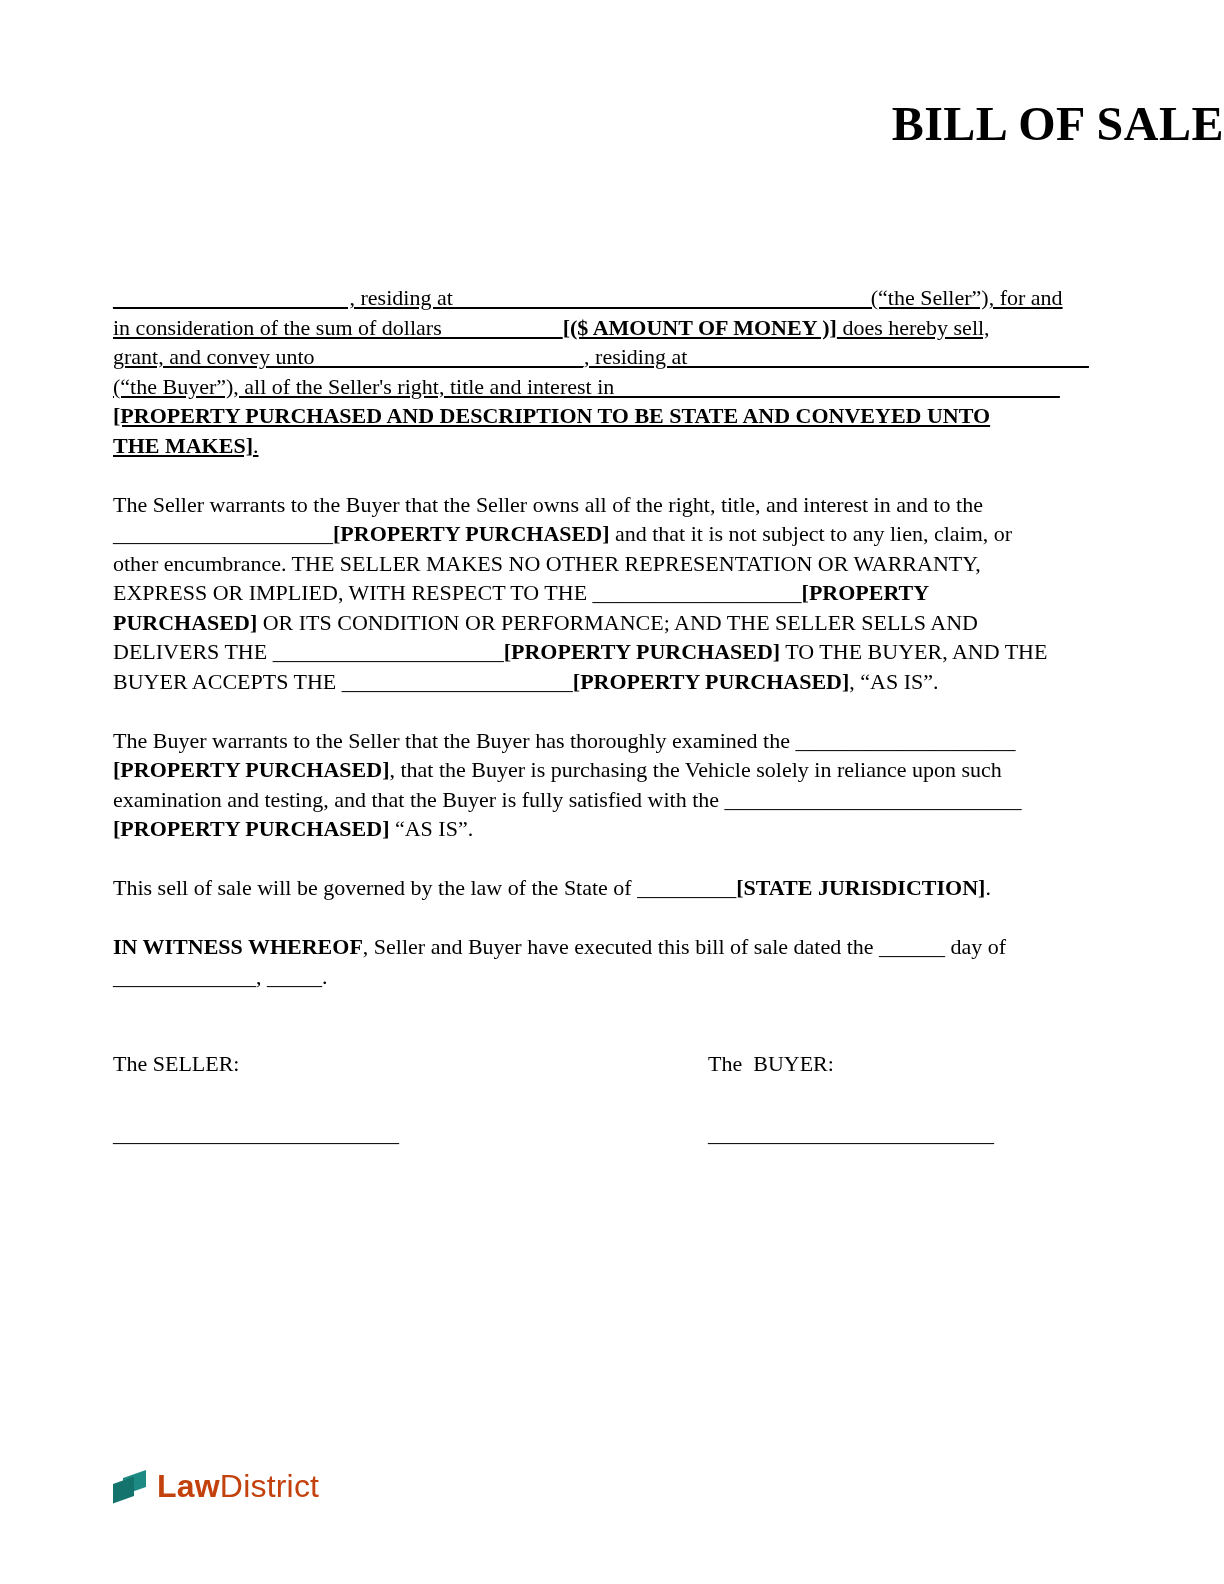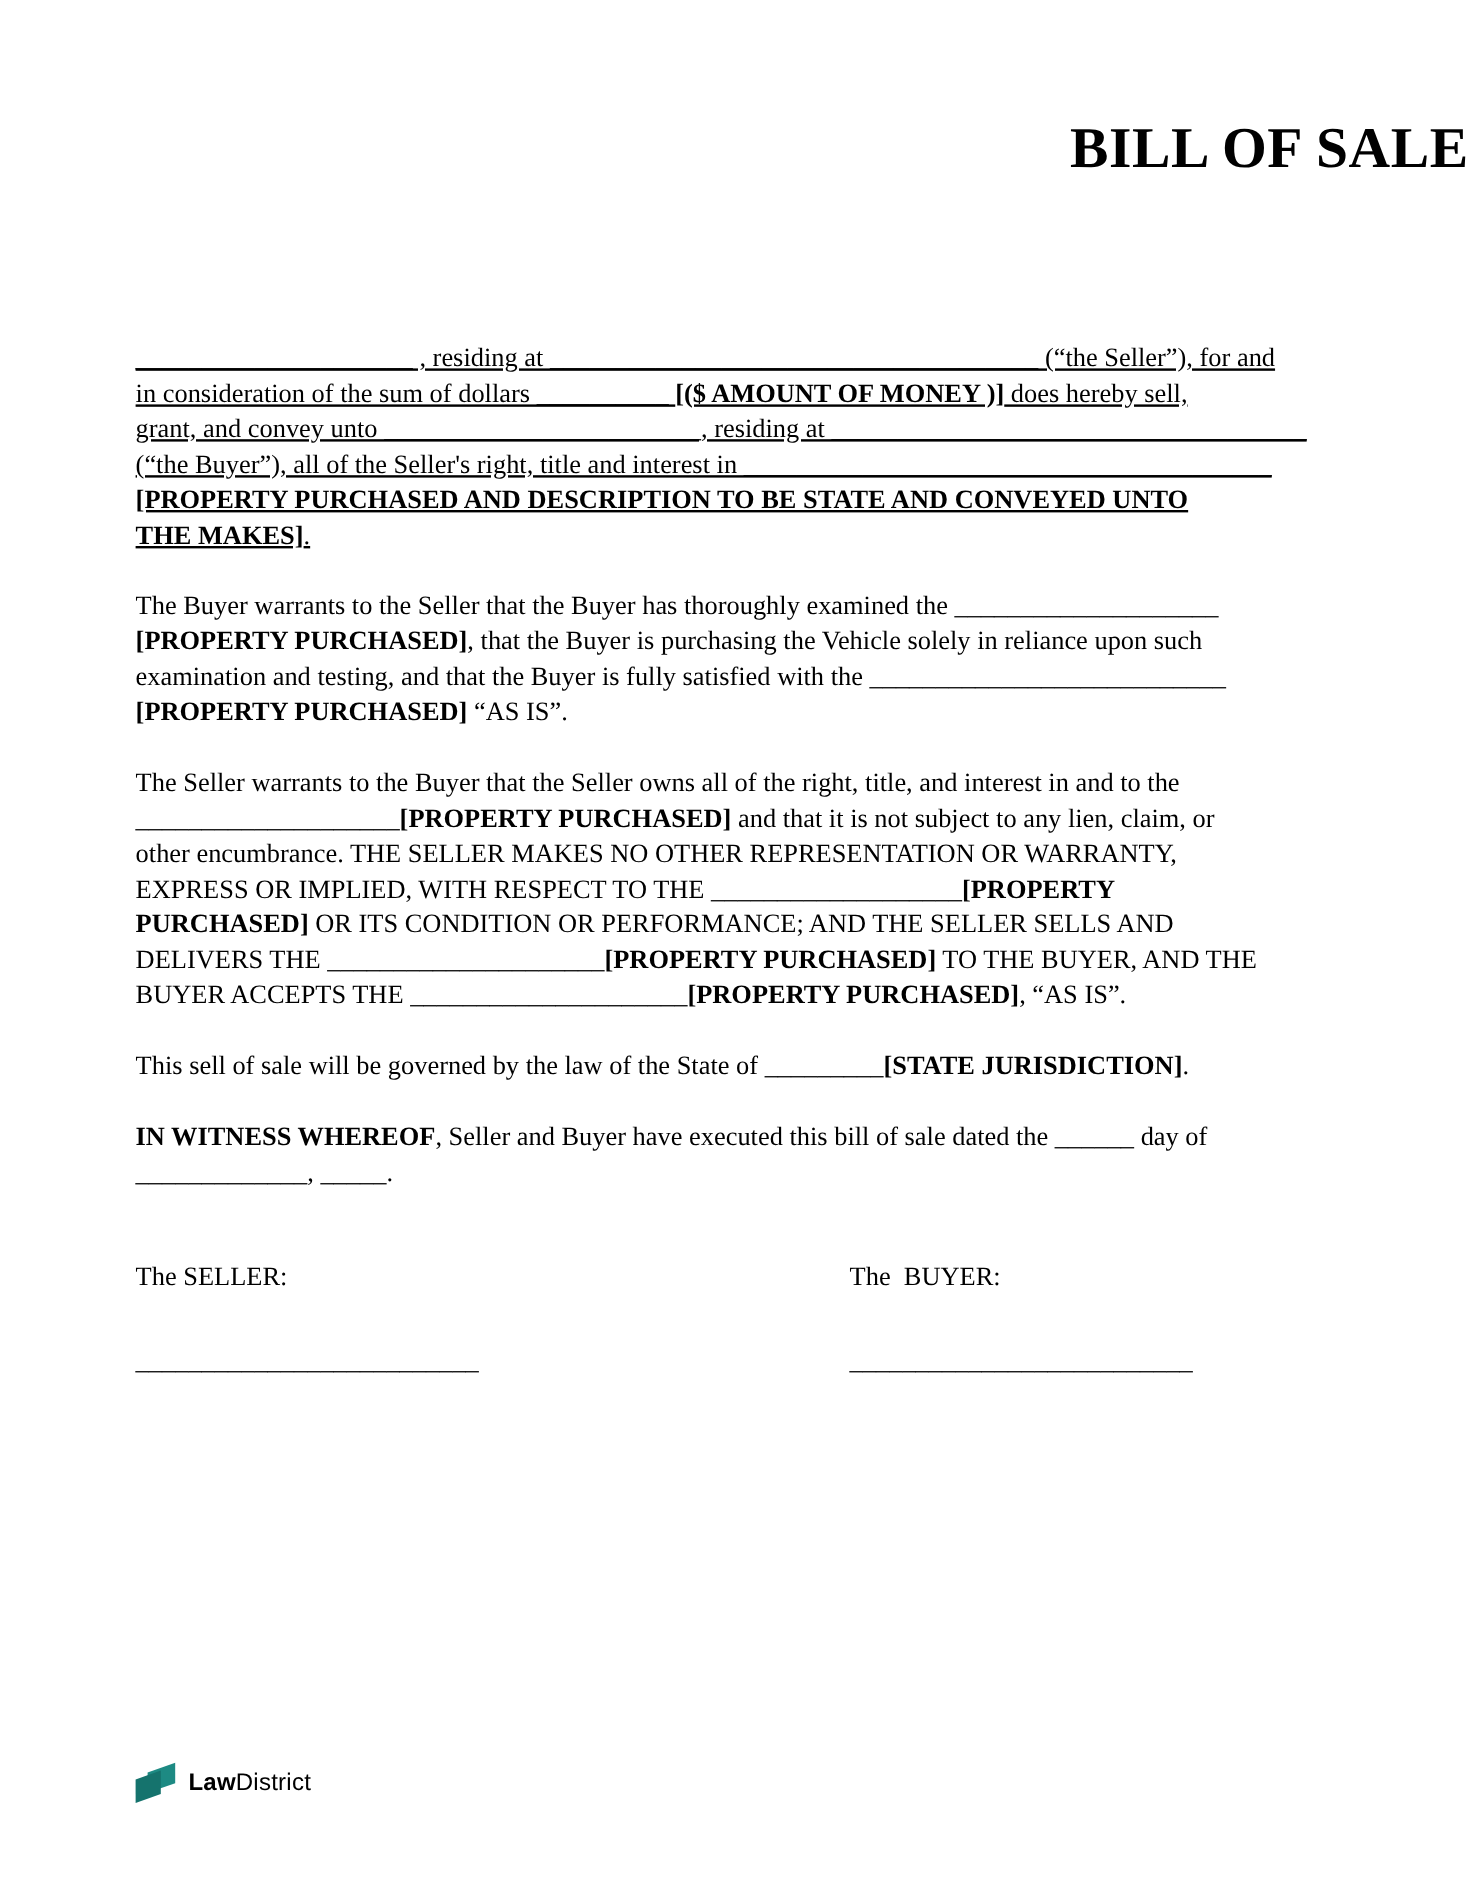--- a/index.html
+++ b/index.html
@@ -46,22 +46,22 @@
     position: absolute;
     left: 110px;
     top: 1468px;
     display: flex;
     align-items: center;
     gap: 7px;
   }
   .logo-icon { display: block; }
   .logo-text {
     font-family: "Liberation Sans", sans-serif;
-    font-size: 20px;
-    color: #000000;
+    font-size: 32px;
+    color: #c2410c;
     letter-spacing: 0.2px;
   }
   .logo-text .law { font-weight: 800; }
   .logo-text .district { font-weight: 400; }
 </style>
 </head>
 <body>
 
 <div class="page">
 
@@ -71,33 +71,33 @@
 
     <div class="para">
         <div class="line"><span class="seg">_____________________ , residing at _____________________________________ (“the Seller”), for and</span></div>
         <div class="line"><span class="seg">in consideration of the sum of dollars __________ </span><span class="seg bold">[($ AMOUNT OF MONEY )]</span><span class="seg"> does hereby sell,</span></div>
         <div class="line"><span class="seg">grant, and convey unto ________________________, residing at ____________________________________</span></div>
         <div class="line"><span class="seg">(“the Buyer”), all of the Seller's right, title and interest in ________________________________________</span></div>
         <div class="line"><span class="seg bold">[PROPERTY PURCHASED AND DESCRIPTION TO BE STATE AND CONVEYED UNTO</span></div>
         <div class="line"><span class="seg bold">THE MAKES]</span><span class="seg">.</span></div>
       </div>
       <div class="para">
-        <div class="line"><span class="seg">The Buyer warrants to the Seller that the Buyer has thoroughly examined the ____________________</span></div>
-        <div class="line"><span class="seg bold">[PROPERTY PURCHASED]</span><span class="seg">, that the Buyer is purchasing the Vehicle solely in reliance upon such</span></div>
-        <div class="line"><span class="seg">examination and testing, and that the Buyer is fully satisfied with the ___________________________</span></div>
-        <div class="line"><span class="seg bold">[PROPERTY PURCHASED]</span><span class="seg"> “AS IS”.</span></div>
-      </div>
-      <div class="para">
         <div class="line"><span class="seg">The Seller warrants to the Buyer that the Seller owns all of the right, title, and interest in and to the</span></div>
         <div class="line"><span class="seg">____________________</span><span class="seg bold">[PROPERTY PURCHASED]</span><span class="seg"> and that it is not subject to any lien, claim, or</span></div>
         <div class="line"><span class="seg">other encumbrance. THE SELLER MAKES NO OTHER REPRESENTATION OR WARRANTY,</span></div>
         <div class="line"><span class="seg">EXPRESS OR IMPLIED, WITH RESPECT TO THE ___________________</span><span class="seg bold">[PROPERTY</span></div>
         <div class="line"><span class="seg bold">PURCHASED]</span><span class="seg"> OR ITS CONDITION OR PERFORMANCE; AND THE SELLER SELLS AND</span></div>
         <div class="line"><span class="seg">DELIVERS THE _____________________</span><span class="seg bold">[PROPERTY PURCHASED]</span><span class="seg"> TO THE BUYER, AND THE</span></div>
         <div class="line"><span class="seg">BUYER ACCEPTS THE _____________________</span><span class="seg bold">[PROPERTY PURCHASED]</span><span class="seg">, “AS IS”.</span></div>
+      </div>
+      <div class="para">
+        <div class="line"><span class="seg">The Buyer warrants to the Seller that the Buyer has thoroughly examined the ____________________</span></div>
+        <div class="line"><span class="seg bold">[PROPERTY PURCHASED]</span><span class="seg">, that the Buyer is purchasing the Vehicle solely in reliance upon such</span></div>
+        <div class="line"><span class="seg">examination and testing, and that the Buyer is fully satisfied with the ___________________________</span></div>
+        <div class="line"><span class="seg bold">[PROPERTY PURCHASED]</span><span class="seg"> “AS IS”.</span></div>
       </div>
       <div class="para">
         <div class="line"><span class="seg">This sell of sale will be governed by the law of the State of _________</span><span class="seg bold">[STATE JURISDICTION]</span><span class="seg">.</span></div>
       </div>
       <div class="para">
         <div class="line"><span class="seg bold">IN WITNESS WHEREOF</span><span class="seg">, Seller and Buyer have executed this bill of sale dated the ______ day of</span></div>
         <div class="line"><span class="seg">_____________, _____.</span></div>
       </div>
       <div class="signature-block">
       <div>

